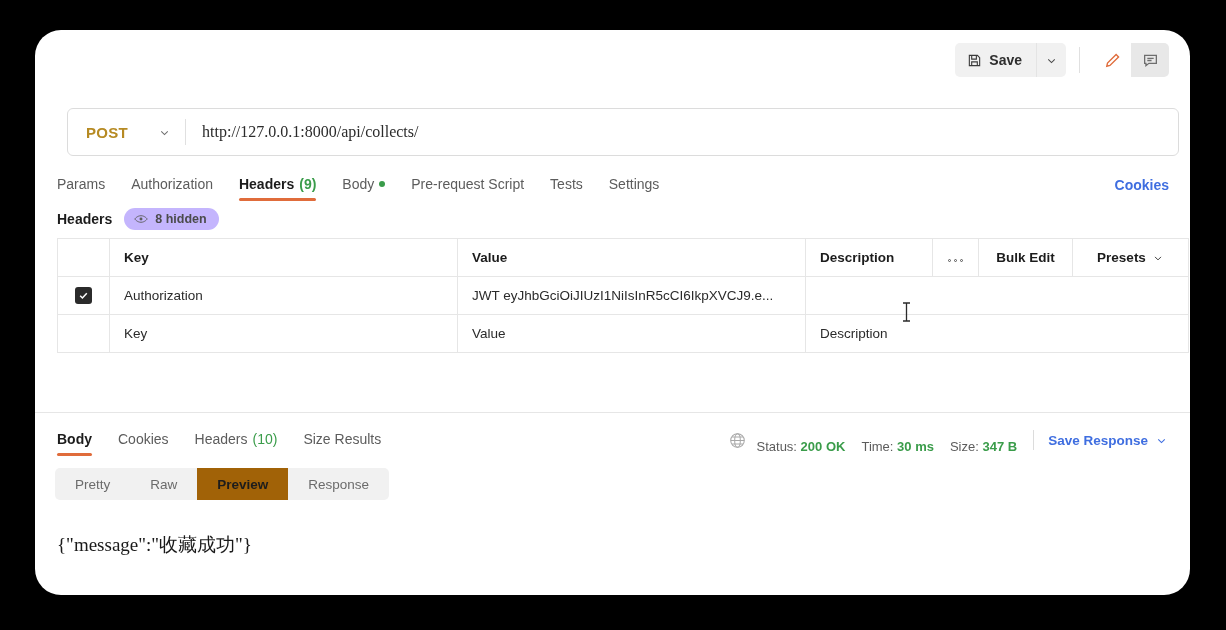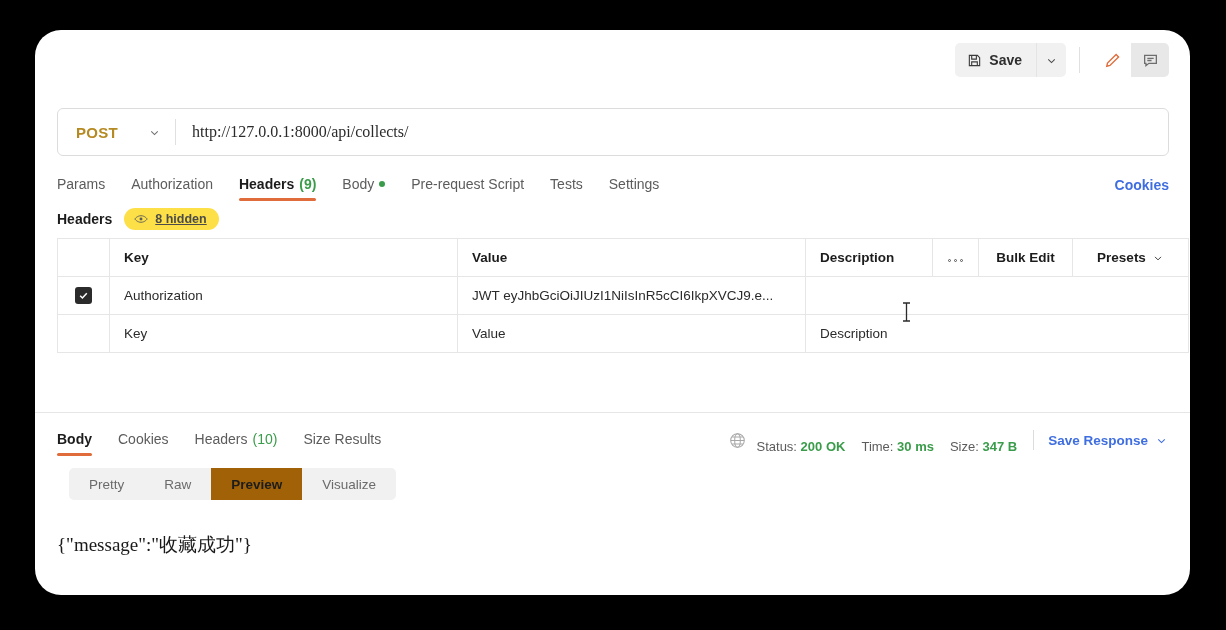--- a/index.html
+++ b/index.html
@@ -61,21 +61,21 @@
   .icon-btn {
     width: 38px; height: 34px;
     display: flex; align-items: center; justify-content: center;
     cursor: pointer; border: none; background: transparent;
   }
   .icon-btn.active { background: #ffffff; border-radius: 5px 0 0 5px; }
   .icon-btn.muted { background: #e8e8e8; border-radius: 0 5px 5px 0; }
 
   
   .urlrow {
-    position: absolute; left: 22px; top: 78px;
+    position: absolute; left: 32px; top: 78px;
     width: 1112px; height: 48px;
     display: flex; gap: 10px;
   }
   .urlbox {
     flex: 1; height: 48px;
     border: 1px solid #dcdcdc; border-radius: 6px;
     display: flex; align-items: center;
     background: #fff;
   }
   .method {
@@ -135,25 +135,24 @@
   }
 
   
   .headers-label-row {
     position: absolute; left: 22px; top: 178px;
     display: flex; align-items: center; gap: 12px;
   }
   .headers-label { font-size: 14px; font-weight: 700; color: #1c1c1c; }
   .hidden-pill {
     display: flex; align-items: center; gap: 7px;
-    background: #fde047; border-radius: 13px;
+    background: #c4b5fd; border-radius: 13px;
     padding: 4px 12px 4px 10px;
     font-size: 12.5px; font-weight: 700; color: #4b4b4b;
     cursor: pointer;
-    text-decoration: underline;
   }
 
   
   .tbl {
     position: absolute; left: 22px; top: 208px;
     width: 1112px;
     border: 1px solid #e6e6e6;
     border-collapse: collapse;
     table-layout: fixed;
   }
@@ -205,21 +204,21 @@
   .globe { margin-right: 11px; display: flex; opacity: .6; }
   .meta-item { font-size: 13px; color: #5c5c5c; margin-right: 16px; white-space: nowrap; margin-top: 13px; }
   .meta-val { color: #3a9c4a; font-weight: 600; }
   .meta-div { width: 1px; height: 20px; background: #dcdcdc; margin: 0 14px 0 0; }
   .save-resp {
     font-size: 13.5px; font-weight: 700; color: #3f6ee0;
     display: flex; align-items: center; gap: 7px; cursor: pointer;
   }
 
   .seg {
-    position: absolute; left: 34px; top: 438px;
+    position: absolute; left: 20px; top: 438px;
     display: flex; background: #f1f1f1; border-radius: 5px;
     overflow: hidden; height: 32px;
   }
   .seg-item {
     padding: 0 20px; height: 32px; display: flex; align-items: center;
     font-size: 13.5px; color: #6b6b6b; cursor: pointer;
     font-family: "Liberation Sans", sans-serif; border: none; background: transparent;
   }
   .seg-item.active { background: #a16207; color: #1c1c1c; font-weight: 700; }
 
@@ -435,18 +434,18 @@
           <path d="M4 6.5l4 4 4-4"></path>
         </svg>
       </span>
     </span>
   </div>
 
   <div class="seg">
     <button class="seg-item">Pretty</button>
     <button class="seg-item">Raw</button>
     <button class="seg-item active">Preview</button>
-    <button class="seg-item">Visualize</button>
+    <button class="seg-item">Response</button>
   </div>
 
   <div class="resp-body">{"message":"收藏成功"}</div>
 
 </div>
 
 </body></html>

